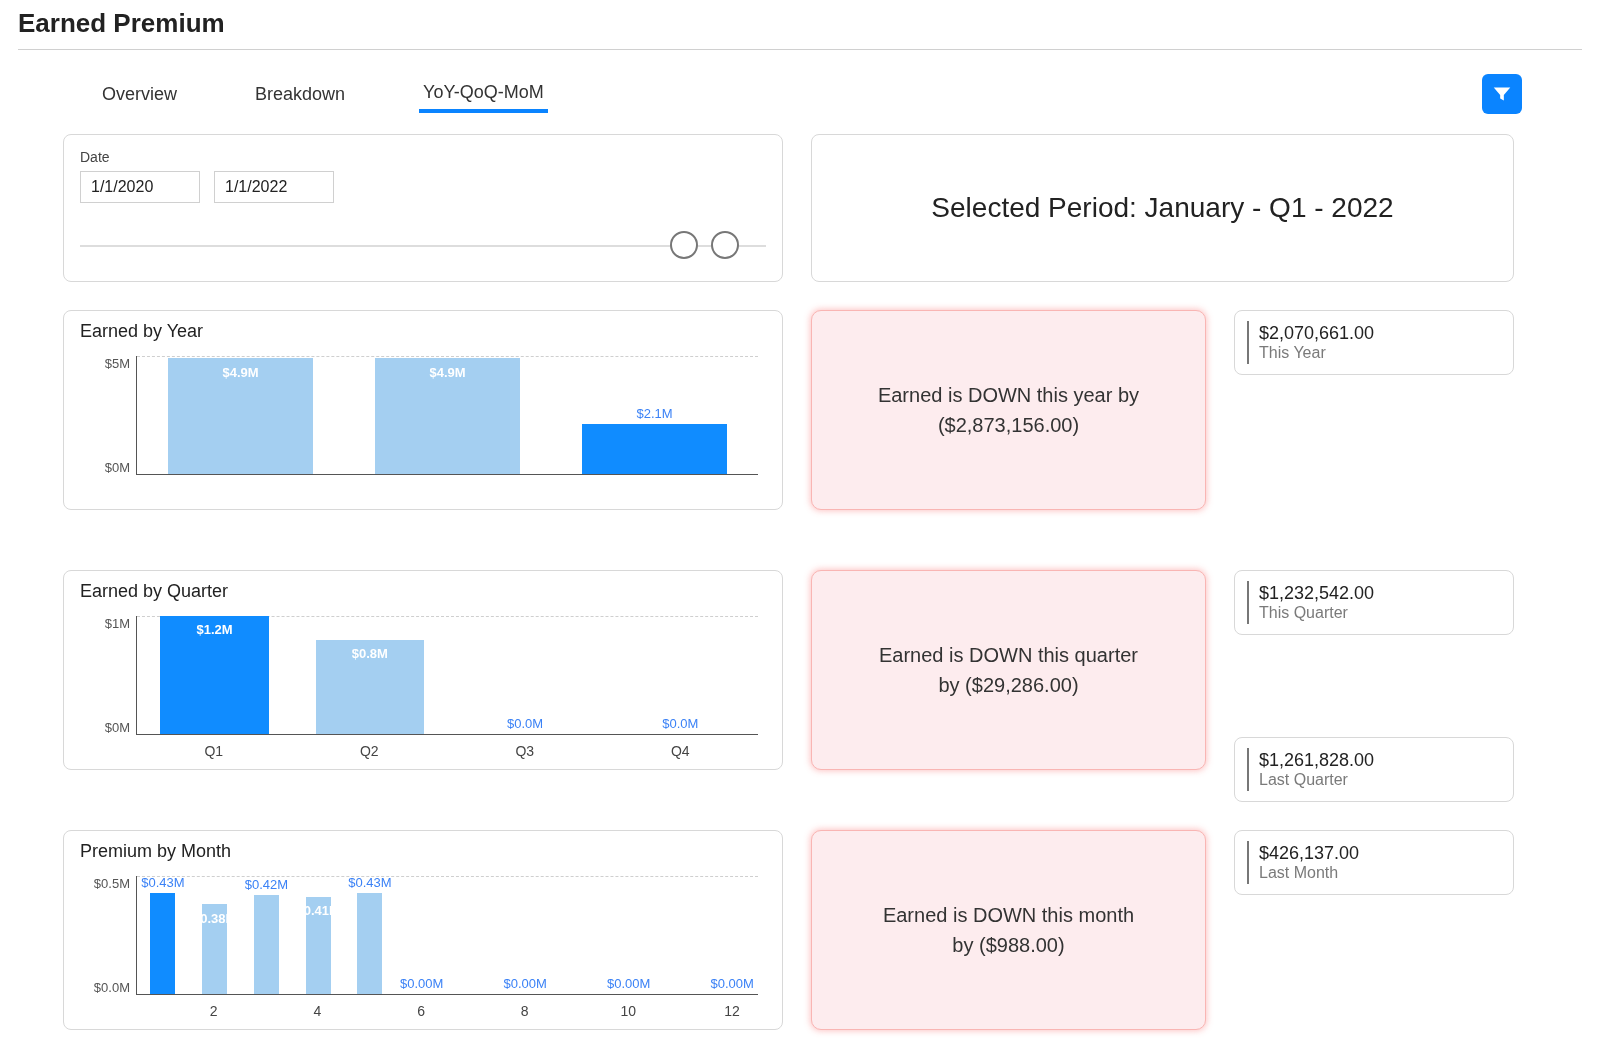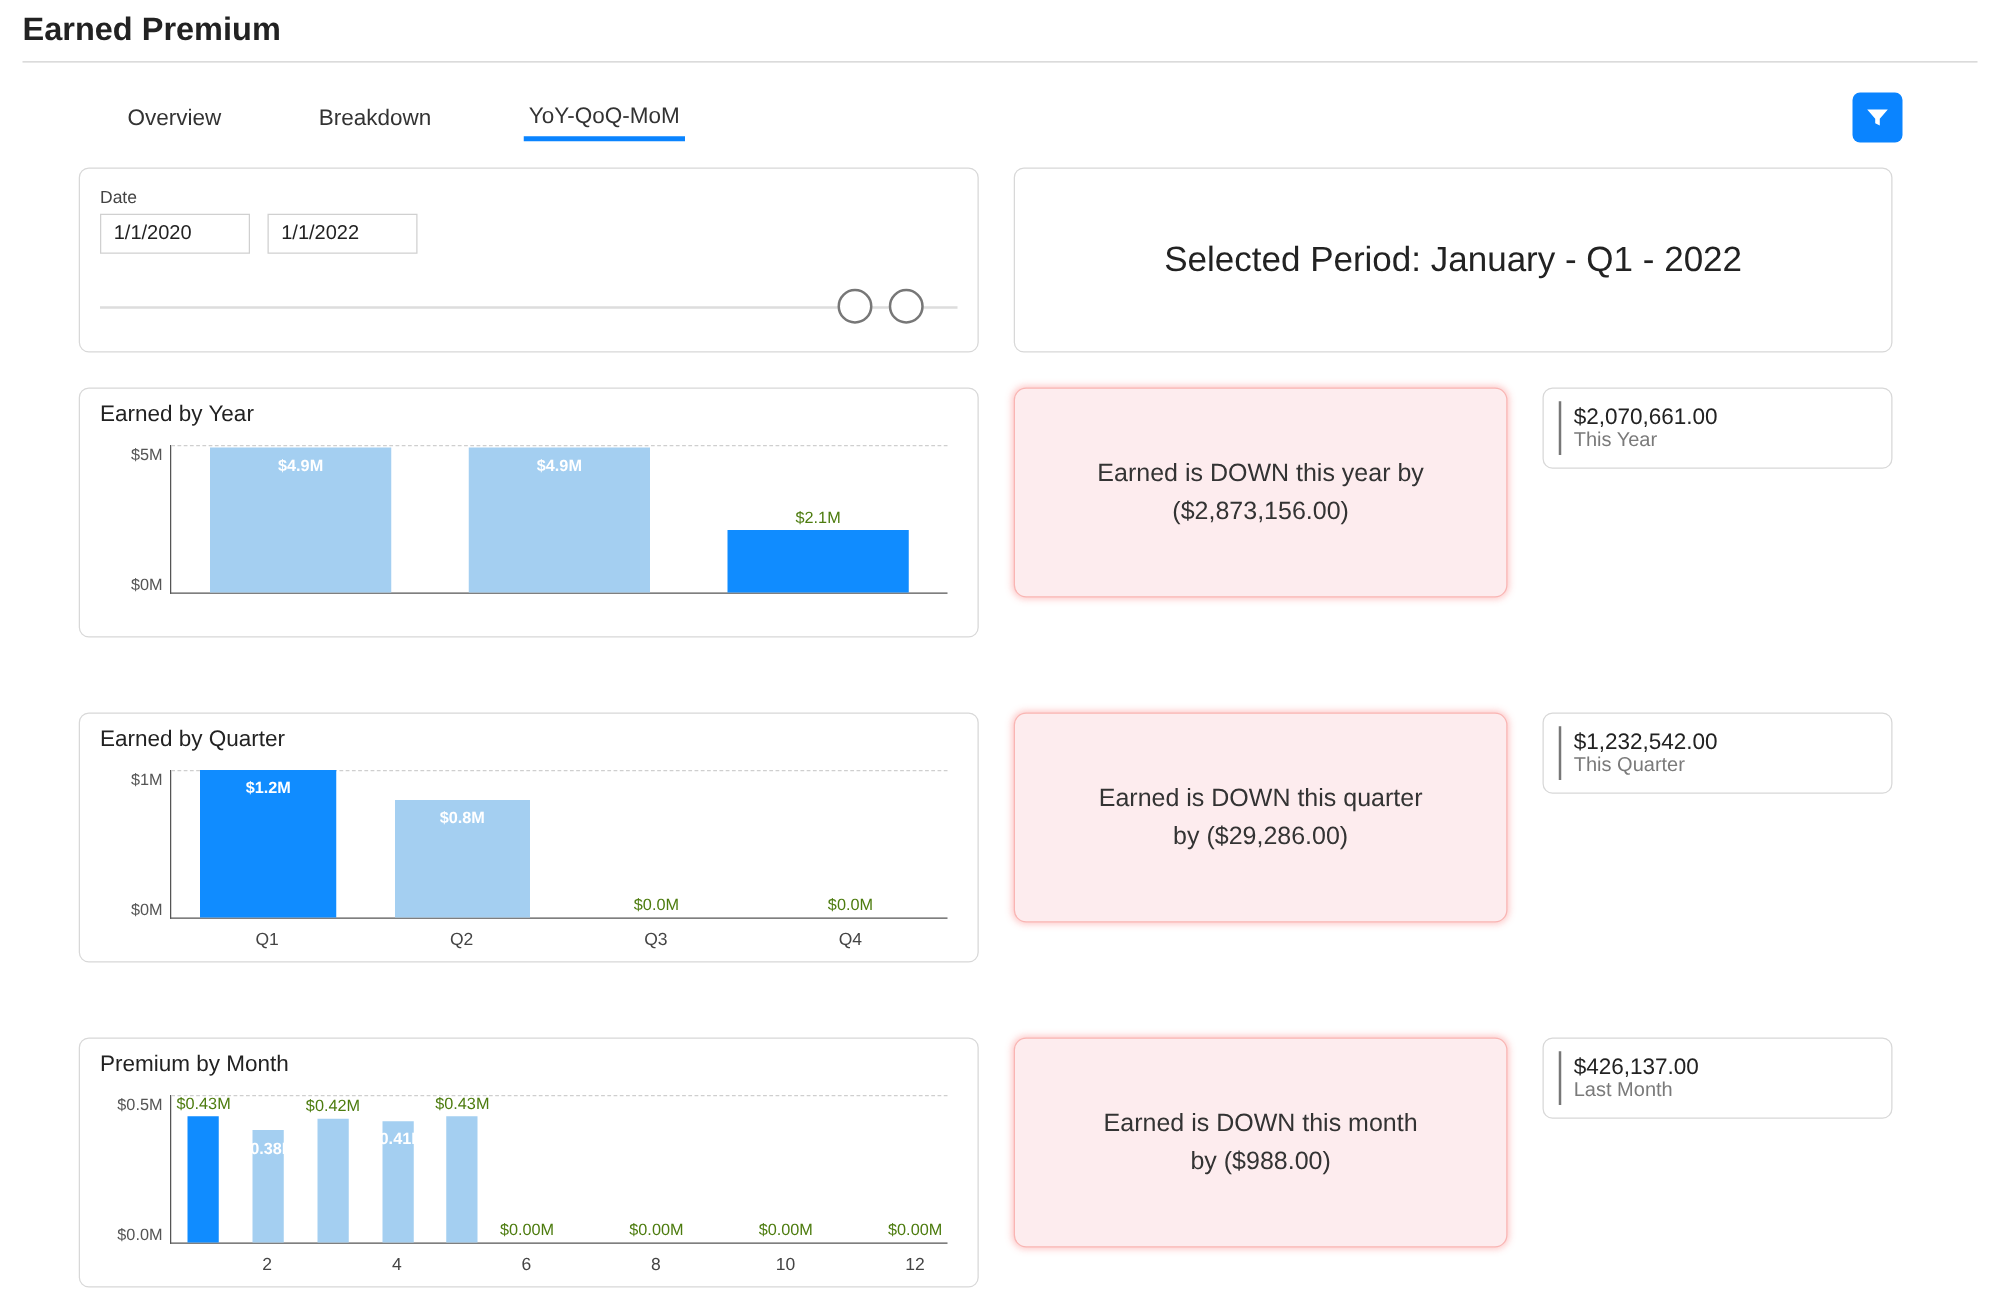--- a/index.html
+++ b/index.html
@@ -31,25 +31,25 @@
   .yaxis { width:56px; display:flex; flex-direction:column; justify-content:space-between; padding:12px 6px 26px 0; text-align:right; font-size:13px; color:#555; }
   .plot { flex:1; position:relative; }
   .plot-area { position:absolute; left:0; right:8px; top:12px; bottom:26px; border-left:1px solid #555; border-bottom:1px solid #555; }
   .gridline { position:absolute; left:0; right:0; border-top:1px dashed #cfcfcf; }
   .bars { position:absolute; left:0; right:0; top:0; bottom:0; display:flex; }
   .barcol { flex:1; position:relative; display:flex; align-items:flex-end; justify-content:center; }
   .bar { width:70%; }
   .bar.light { background:#a4cff1; }
   .bar.dark  { background:#108cff; }
   .bar-label-in { position:absolute; width:100%; text-align:center; font-size:13px; font-weight:600; color:#fff; }
-  .bar-label-out { position:absolute; width:100%; text-align:center; font-size:13px; color:#4d7c0f; bottom:100%; padding-bottom:3px; }
+  .bar-label-out { position:absolute; width:100%; text-align:center; font-size:13px; color:#3b82f6; bottom:100%; padding-bottom:3px; }
   .xticks { position:absolute; left:0; right:8px; bottom:0; height:22px; display:flex; }
   .xtick { flex:1; text-align:center; font-size:14px; color:#444; padding-top:4px; }
 
-  .alert-card { grid-column:2; height:168px; border:1px solid #f9b5b3; background:#fdecee; border-radius:10px; box-shadow:0 0 6px 1px rgba(250,90,90,.35); display:flex; flex-direction:column; align-items:center; justify-content:center; padding:10px 24px; text-align:center; }
+  .alert-card { grid-column:2; height:200px; border:1px solid #f9b5b3; background:#fdecee; border-radius:10px; box-shadow:0 0 6px 1px rgba(250,90,90,.35); display:flex; flex-direction:column; align-items:center; justify-content:center; padding:10px 24px; text-align:center; }
   .alert-card .line { font-size:20px; color:#333; line-height:1.5; }
 
   .stat-col { grid-column:3; height:232px; display:flex; flex-direction:column; justify-content:space-between; }
   .stat-col .card { padding:10px 12px; }
   .stat-inner { border-left:2px solid #777; padding:2px 0 2px 10px; }
   .stat-val { font-size:18px; color:#222; }
   .stat-lbl { font-size:16px; color:#7a7a7a; }
 
   
   .chart-month .bar { width:48%; }
@@ -176,20 +176,26 @@
       <div class="line">Earned is DOWN this quarter</div>
       <div class="line">by ($29,286.00)</div>
     </div>
     <div class="stat-col">
       <div class="card">
         <div class="stat-inner">
           <div class="stat-val">$1,232,542.00</div>
           <div class="stat-lbl">This Quarter</div>
         </div>
       </div>
+      <div class="card">
+        <div class="stat-inner">
+          <div class="stat-val">$1,261,828.00</div>
+          <div class="stat-lbl">Last Quarter</div>
+        </div>
+      </div>
     </div>
 
     <div class="card chart-card chart-month" id="chart-month">
       <div class="chart-title">Premium by Month</div>
       <div class="chart-body">
         <div class="yaxis" id="yaxis-month">
             <span>$0.5M</span>
             <span>$0.0M</span>
           </div>
         <div class="plot">

